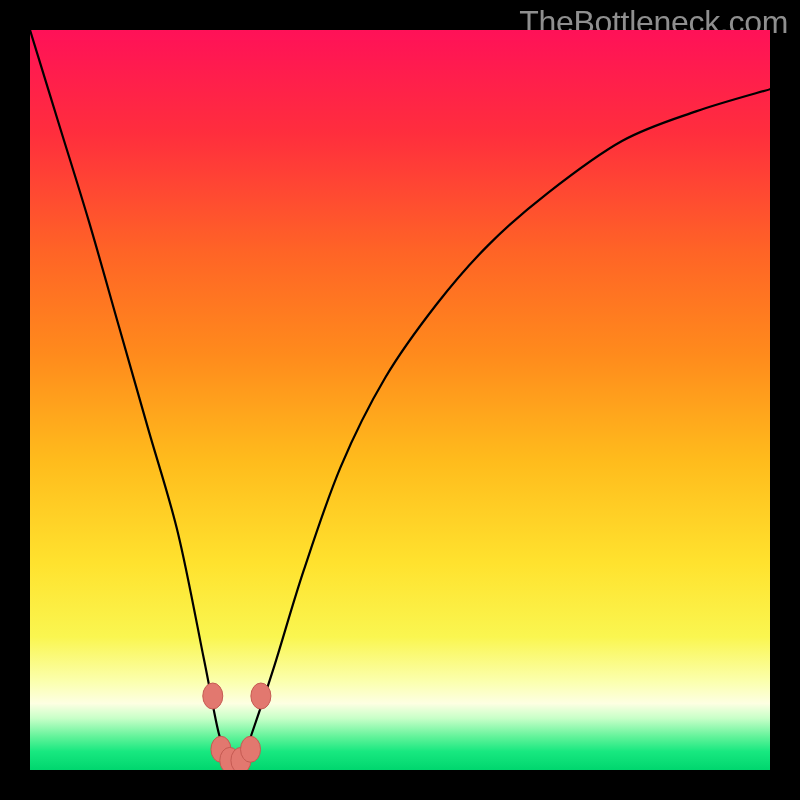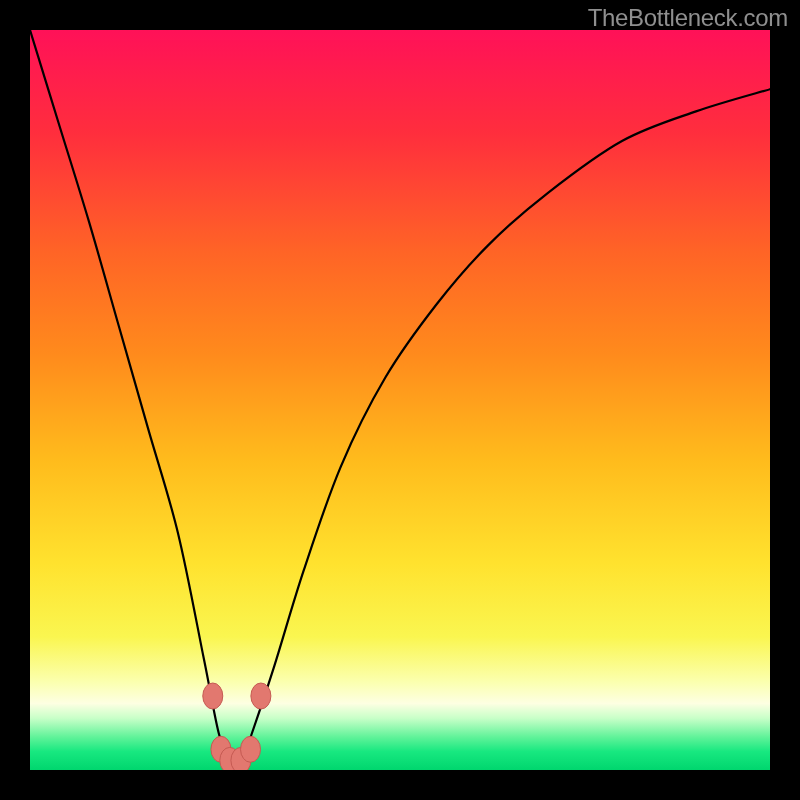--- a/index.html
+++ b/index.html
@@ -22,21 +22,21 @@
     left: 30px;
     top: 30px;
     width: 740px;
     height: 740px;
   }
   .watermark {
     position: absolute;
     top: 4px;
     right: 12px;
     color: #8f8f8f;
-    font-size: 24px;
+    font-size: 32px;
     font-weight: 500;
     letter-spacing: -0.3px;
     user-select: none;
     margin-left: 16px;
   }
   svg {
     display: block;
   }
 </style>
 </head>

